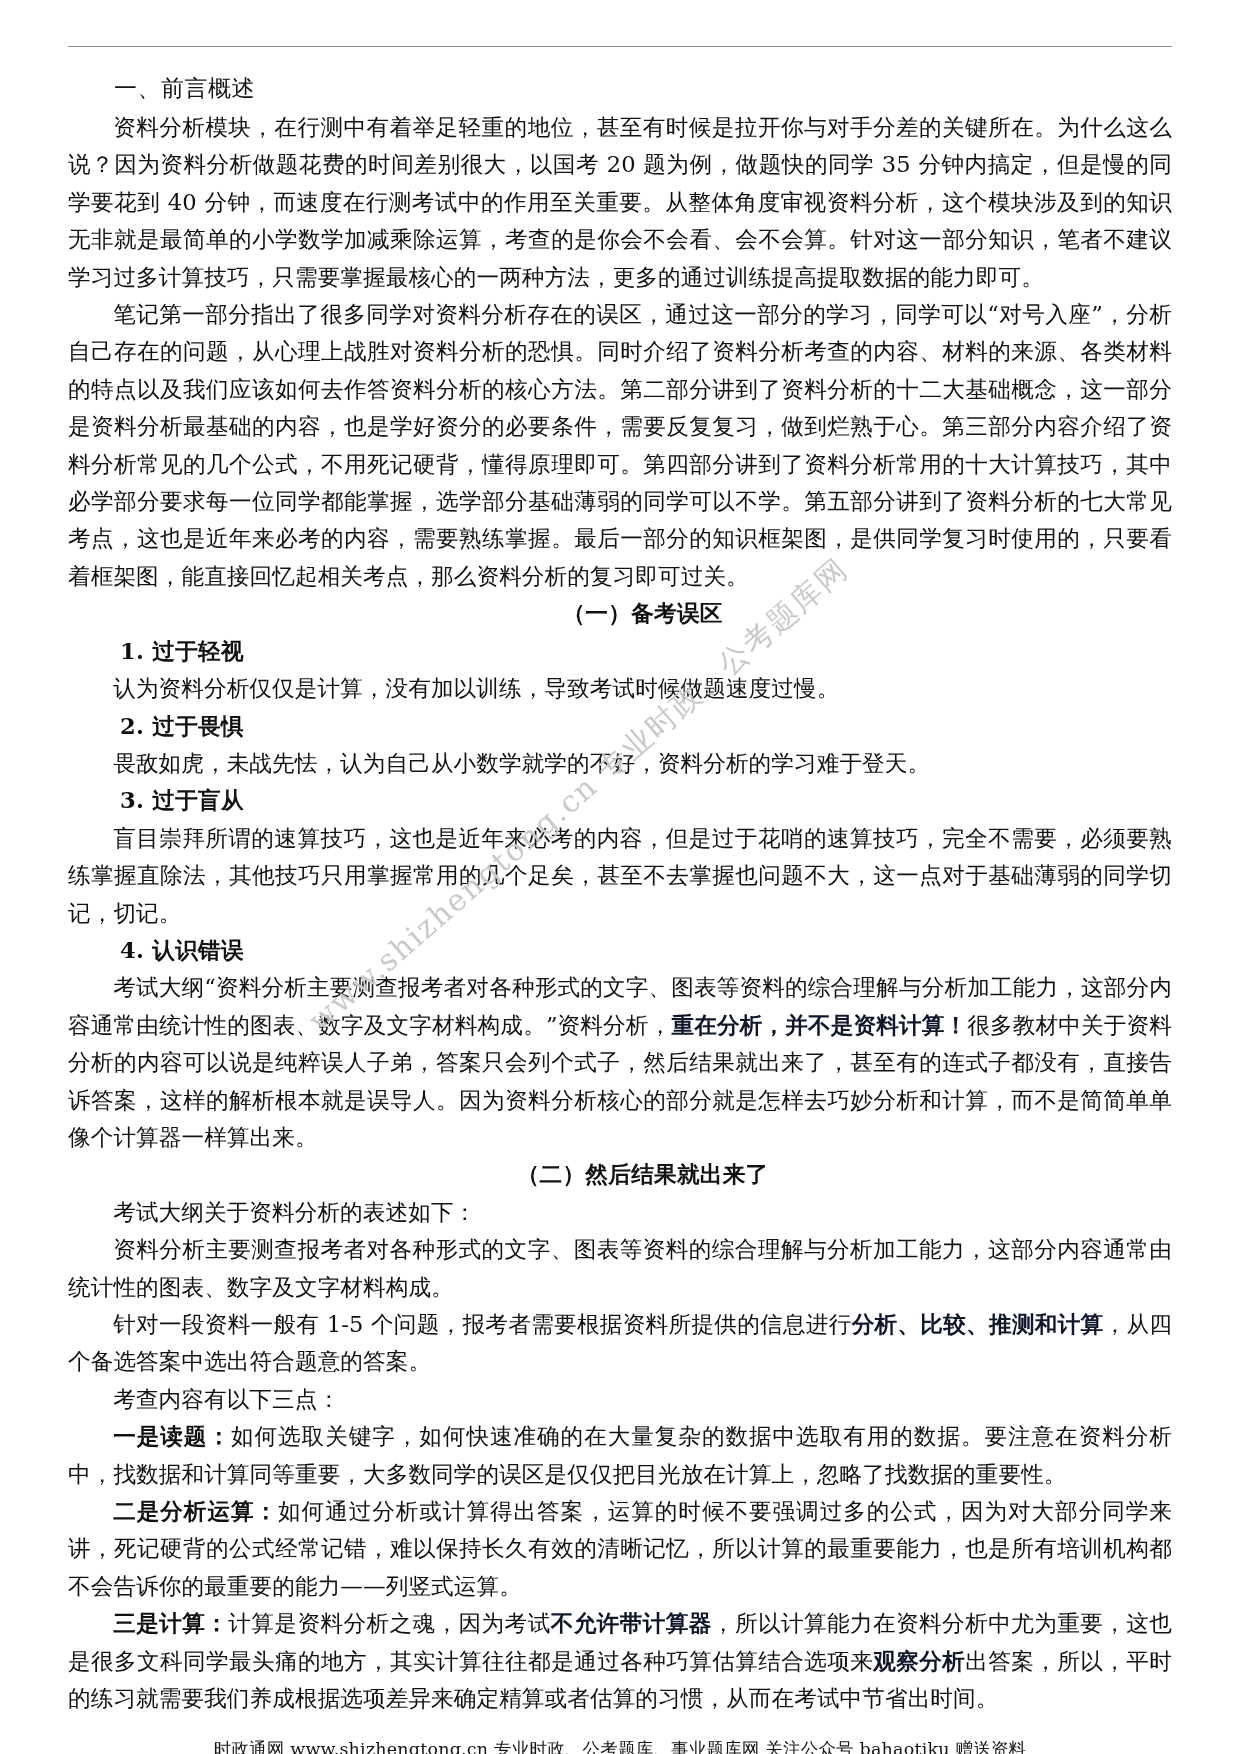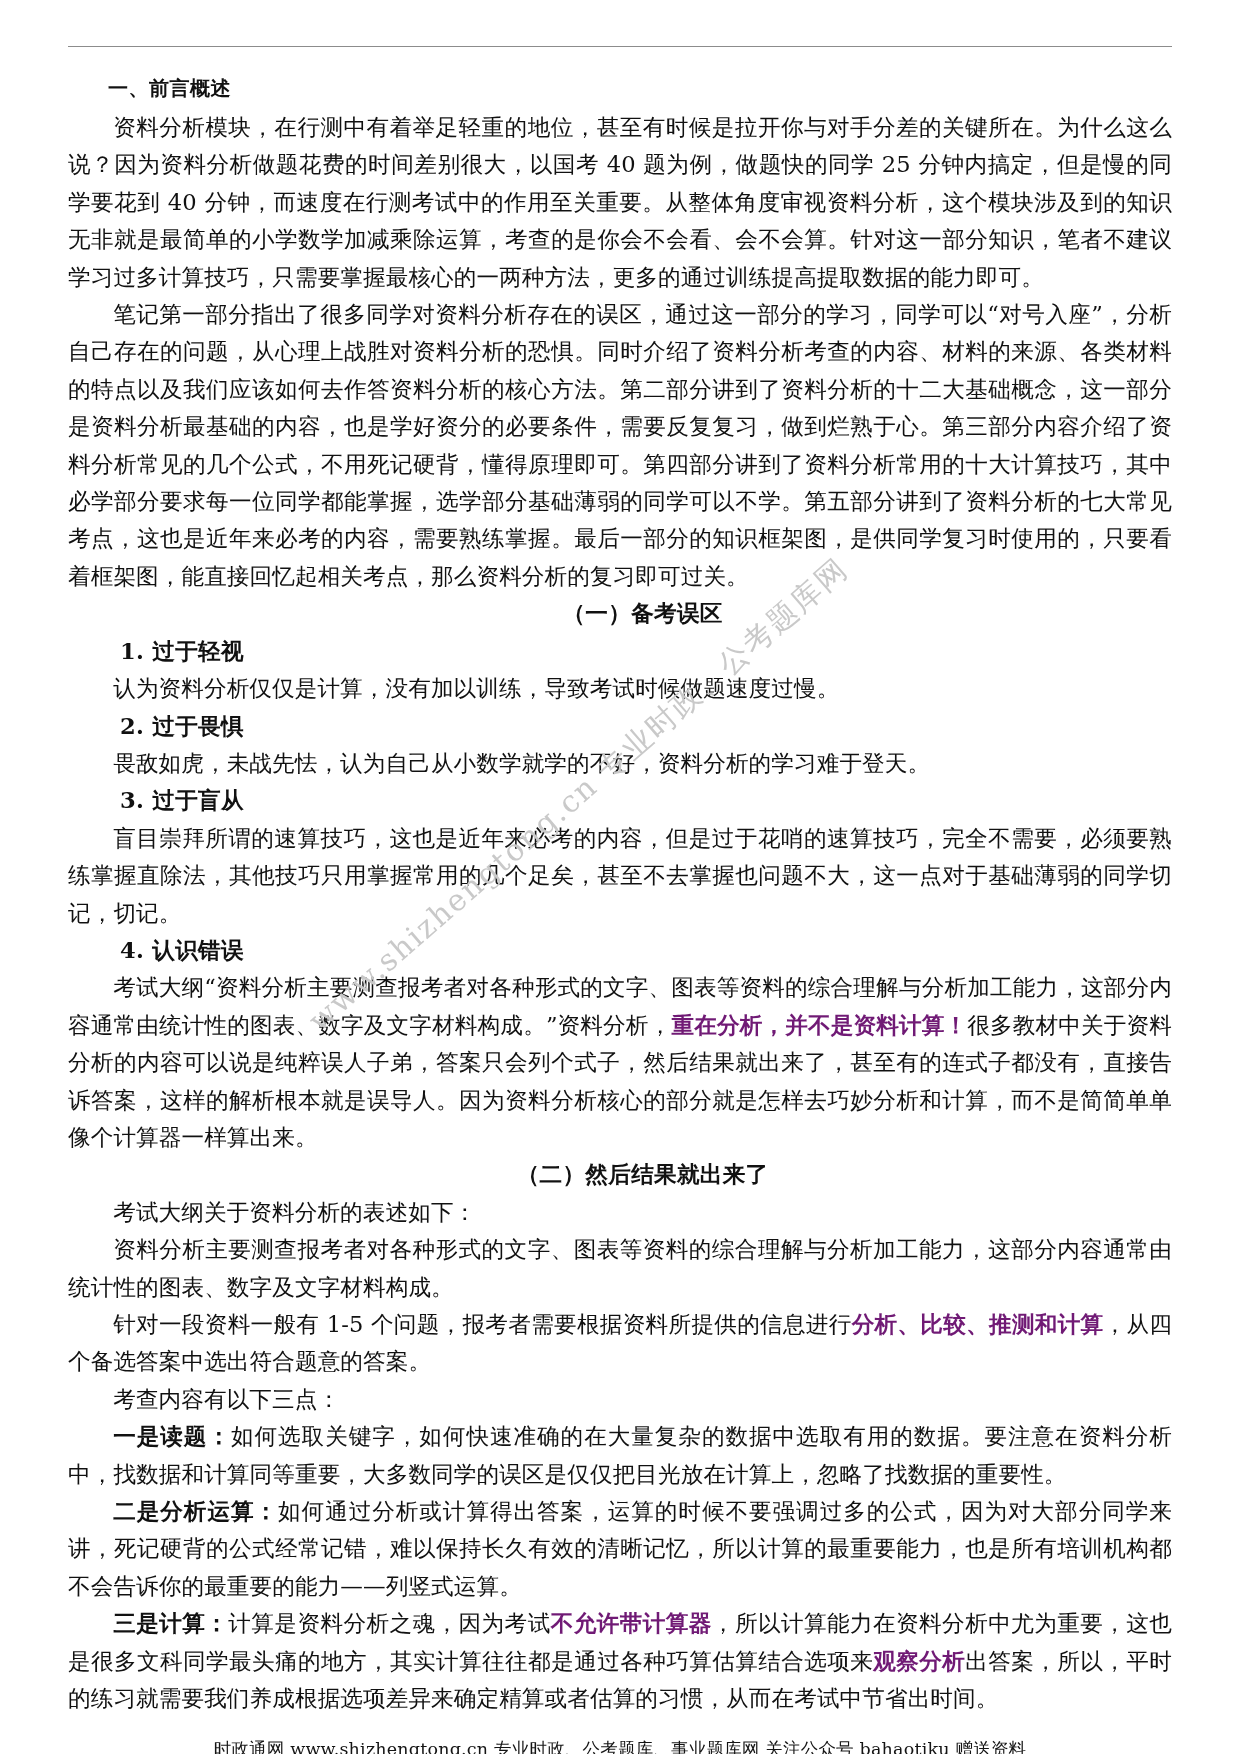--- a/index.html
+++ b/index.html
@@ -30,22 +30,22 @@
     height: 0;
     border-top: 1.4px solid #8c8c8c;
   }
   .content {
     position: absolute;
     left: 68px;
     top: 70px;
     width: 1104px;
   }
   .h1 {
-    font-size: 20px;
-    font-weight: bold;
+    font-size: 23px;
+    font-weight: normal;
     line-height: 37px;
     text-indent: 2em;
     letter-spacing: 0.5px;
     margin: 0 0 2px 0;
   }
   p.body {
     font-size: 22.6px;
     line-height: 37.4px;
     margin: 0;
     text-align: justify;
@@ -65,21 +65,21 @@
   }
   .h3 {
     font-size: 22.6px;
     font-weight: bold;
     line-height: 37.4px;
     margin: 0;
     text-indent: 2.3em;
     letter-spacing: 0.3px;
   }
   .red {
-    color: #701a75;
+    color: #0f172a;
     font-weight: bold;
   }
   b.lead {
     font-weight: bold;
   }
   
   .watermark {
     position: absolute;
     left: 300px;
     top: 1010px;
@@ -112,21 +112,21 @@
 <div class="page">
 
   <div class="top-rule"></div>
 
   <div class="watermark">www.shizhengtong.cn 专业时政、公考题库网</div>
 
   <div class="content">
 
     <div class="h1">一、前言概述</div>
 
-    <p class="body">资料分析模块，在行测中有着举足轻重的地位，甚至有时候是拉开你与对手分差的关键所在。为什么这么说？因为资料分析做题花费的时间差别很大，以国考 40 题为例，做题快的同学 25 分钟内搞定，但是慢的同学要花到 40 分钟，而速度在行测考试中的作用至关重要。从整体角度审视资料分析，这个模块涉及到的知识无非就是最简单的小学数学加减乘除运算，考查的是你会不会看、会不会算。针对这一部分知识，笔者不建议学习过多计算技巧，只需要掌握最核心的一两种方法，更多的通过训练提高提取数据的能力即可。</p>
+    <p class="body">资料分析模块，在行测中有着举足轻重的地位，甚至有时候是拉开你与对手分差的关键所在。为什么这么说？因为资料分析做题花费的时间差别很大，以国考 20 题为例，做题快的同学 35 分钟内搞定，但是慢的同学要花到 40 分钟，而速度在行测考试中的作用至关重要。从整体角度审视资料分析，这个模块涉及到的知识无非就是最简单的小学数学加减乘除运算，考查的是你会不会看、会不会算。针对这一部分知识，笔者不建议学习过多计算技巧，只需要掌握最核心的一两种方法，更多的通过训练提高提取数据的能力即可。</p>
 
     <p class="body">笔记第一部分指出了很多同学对资料分析存在的误区，通过这一部分的学习，同学可以“对号入座”，分析自己存在的问题，从心理上战胜对资料分析的恐惧。同时介绍了资料分析考查的内容、材料的来源、各类材料的特点以及我们应该如何去作答资料分析的核心方法。第二部分讲到了资料分析的十二大基础概念，这一部分是资料分析最基础的内容，也是学好资分的必要条件，需要反复复习，做到烂熟于心。第三部分内容介绍了资料分析常见的几个公式，不用死记硬背，懂得原理即可。第四部分讲到了资料分析常用的十大计算技巧，其中必学部分要求每一位同学都能掌握，选学部分基础薄弱的同学可以不学。第五部分讲到了资料分析的七大常见考点，这也是近年来必考的内容，需要熟练掌握。最后一部分的知识框架图，是供同学复习时使用的，只要看着框架图，能直接回忆起相关考点，那么资料分析的复习即可过关。</p>
 
     <div class="h2">（一）备考误区</div>
 
     <div class="h3">1. 过于轻视</div>
     <p class="body">认为资料分析仅仅是计算，没有加以训练，导致考试时候做题速度过慢。</p>
 
     <div class="h3">2. 过于畏惧</div>
     <p class="body">畏敌如虎，未战先怯，认为自己从小数学就学的不好，资料分析的学习难于登天。</p>

